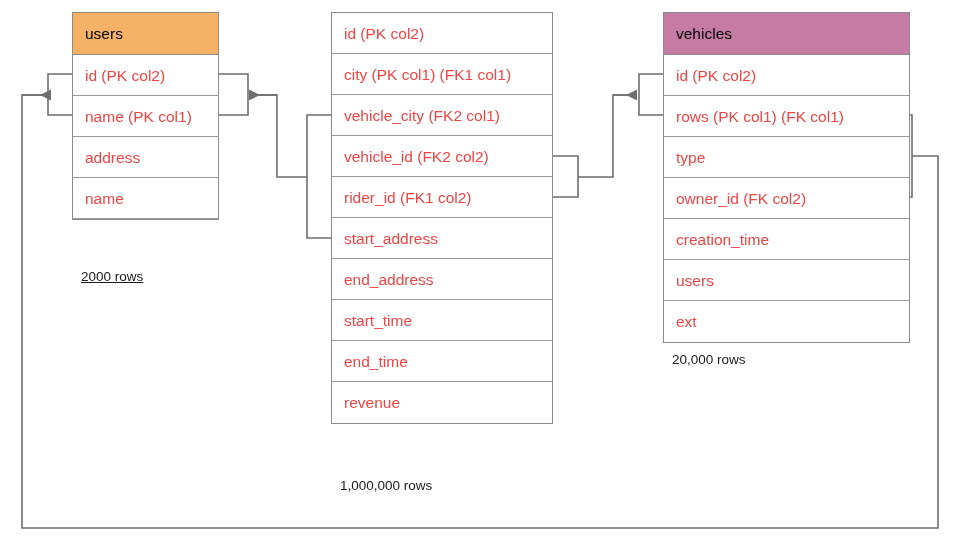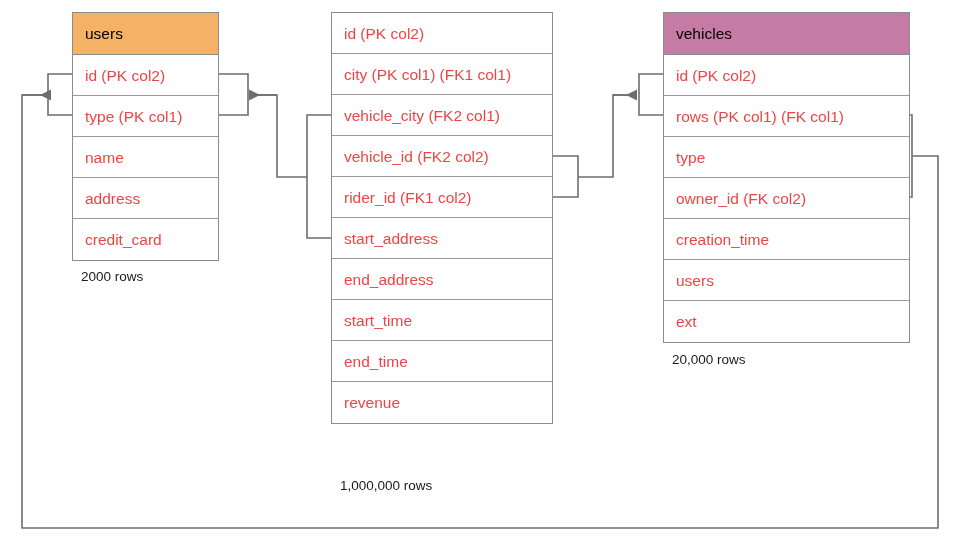--- a/index.html
+++ b/index.html
@@ -101,26 +101,25 @@
       <path d="M 22 95 L 50 95" marker-end="url(#arrowL)"></path>
 
       <path d="M 72 74 L 48 74 L 48 115 L 72 115"></path>
 
     </g>
   </svg>
 
   <div class="table-card" style="left:72px; top:12px; width:147px;">
     <div class="table-header" style="background:#f5b267;">users</div>
     <div class="table-row">id (PK col2)</div>
-    <div class="table-row">type (PK col1)</div>
+    <div class="table-row">name (PK col1)</div>
+    <div class="table-row">address</div>
     <div class="table-row">name</div>
-    <div class="table-row">address</div>
-    <div class="table-row last">credit_card</div>
   </div>
-  <div class="row-count" style="left:81px; top:269px;">2000 rows</div>
+  <div class="row-count" style="left:81px; top:269px;text-decoration:underline;">2000 rows</div>
 
   <div class="table-card" style="left:331px; top:12px; width:222px;">
     <div class="table-row">id (PK col2)</div>
     <div class="table-row">city (PK col1) (FK1 col1)</div>
     <div class="table-row">vehicle_city (FK2 col1)</div>
     <div class="table-row">vehicle_id (FK2 col2)</div>
     <div class="table-row">rider_id (FK1 col2)</div>
     <div class="table-row">start_address</div>
     <div class="table-row">end_address</div>
     <div class="table-row">start_time</div>

